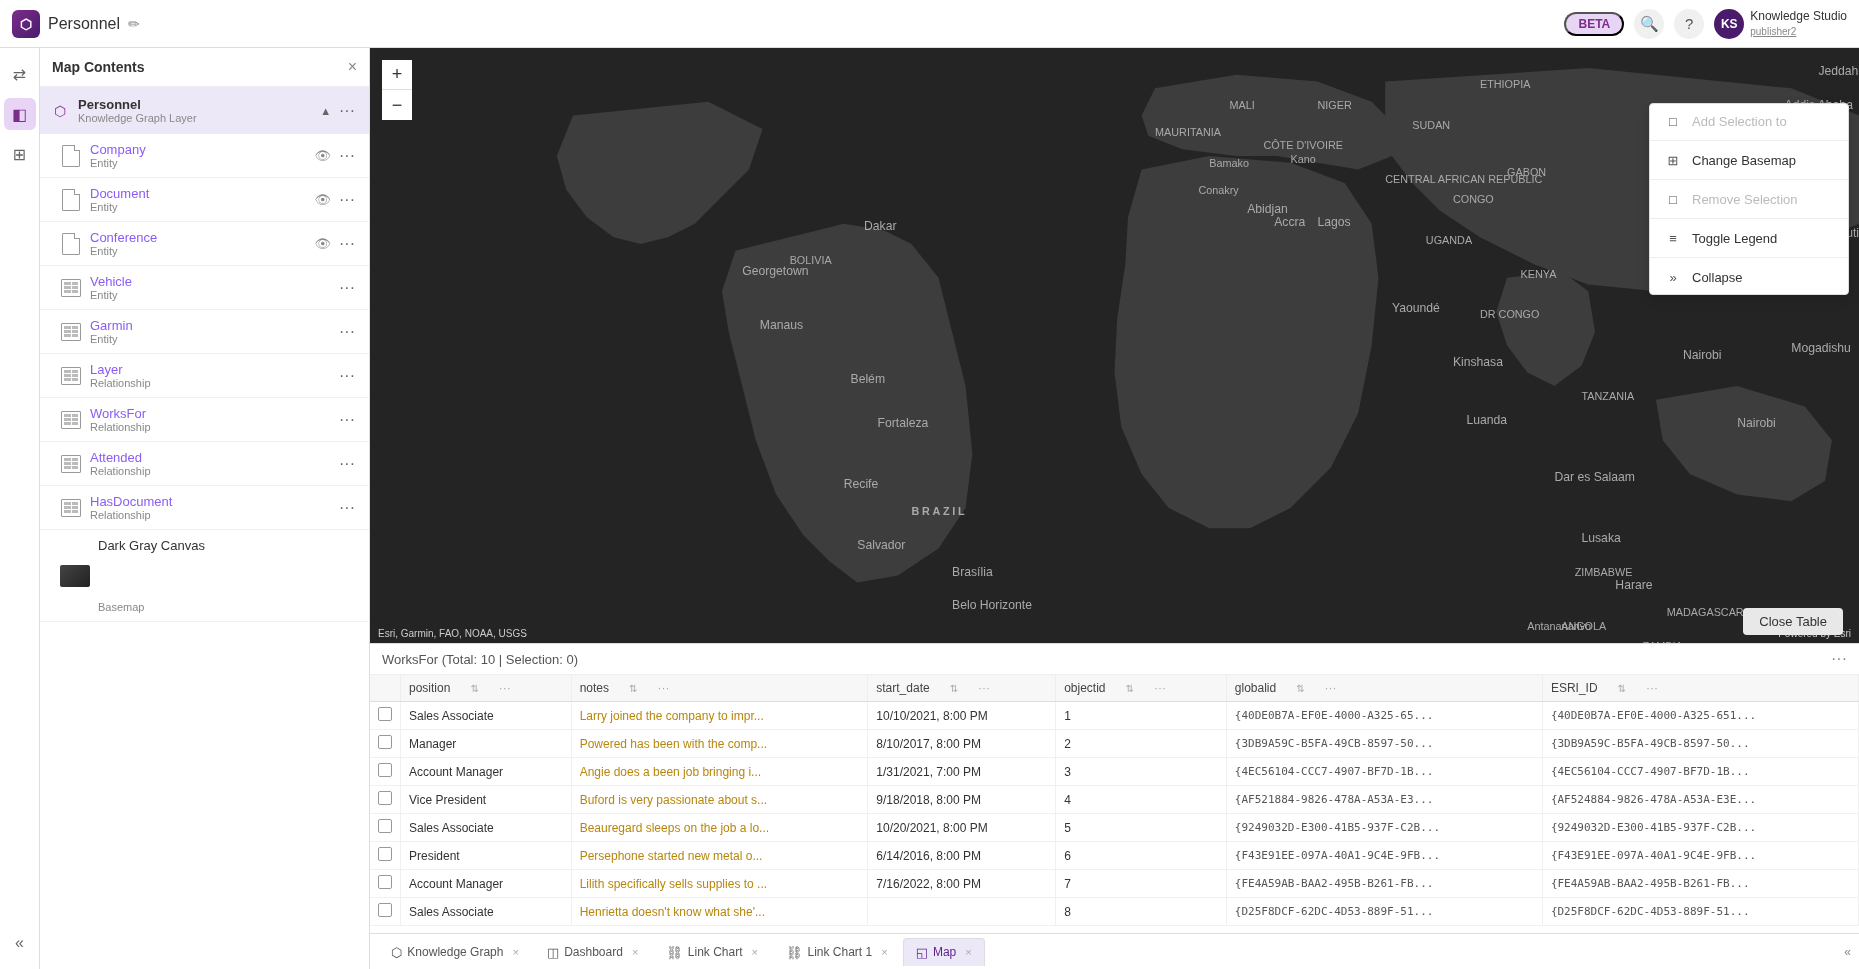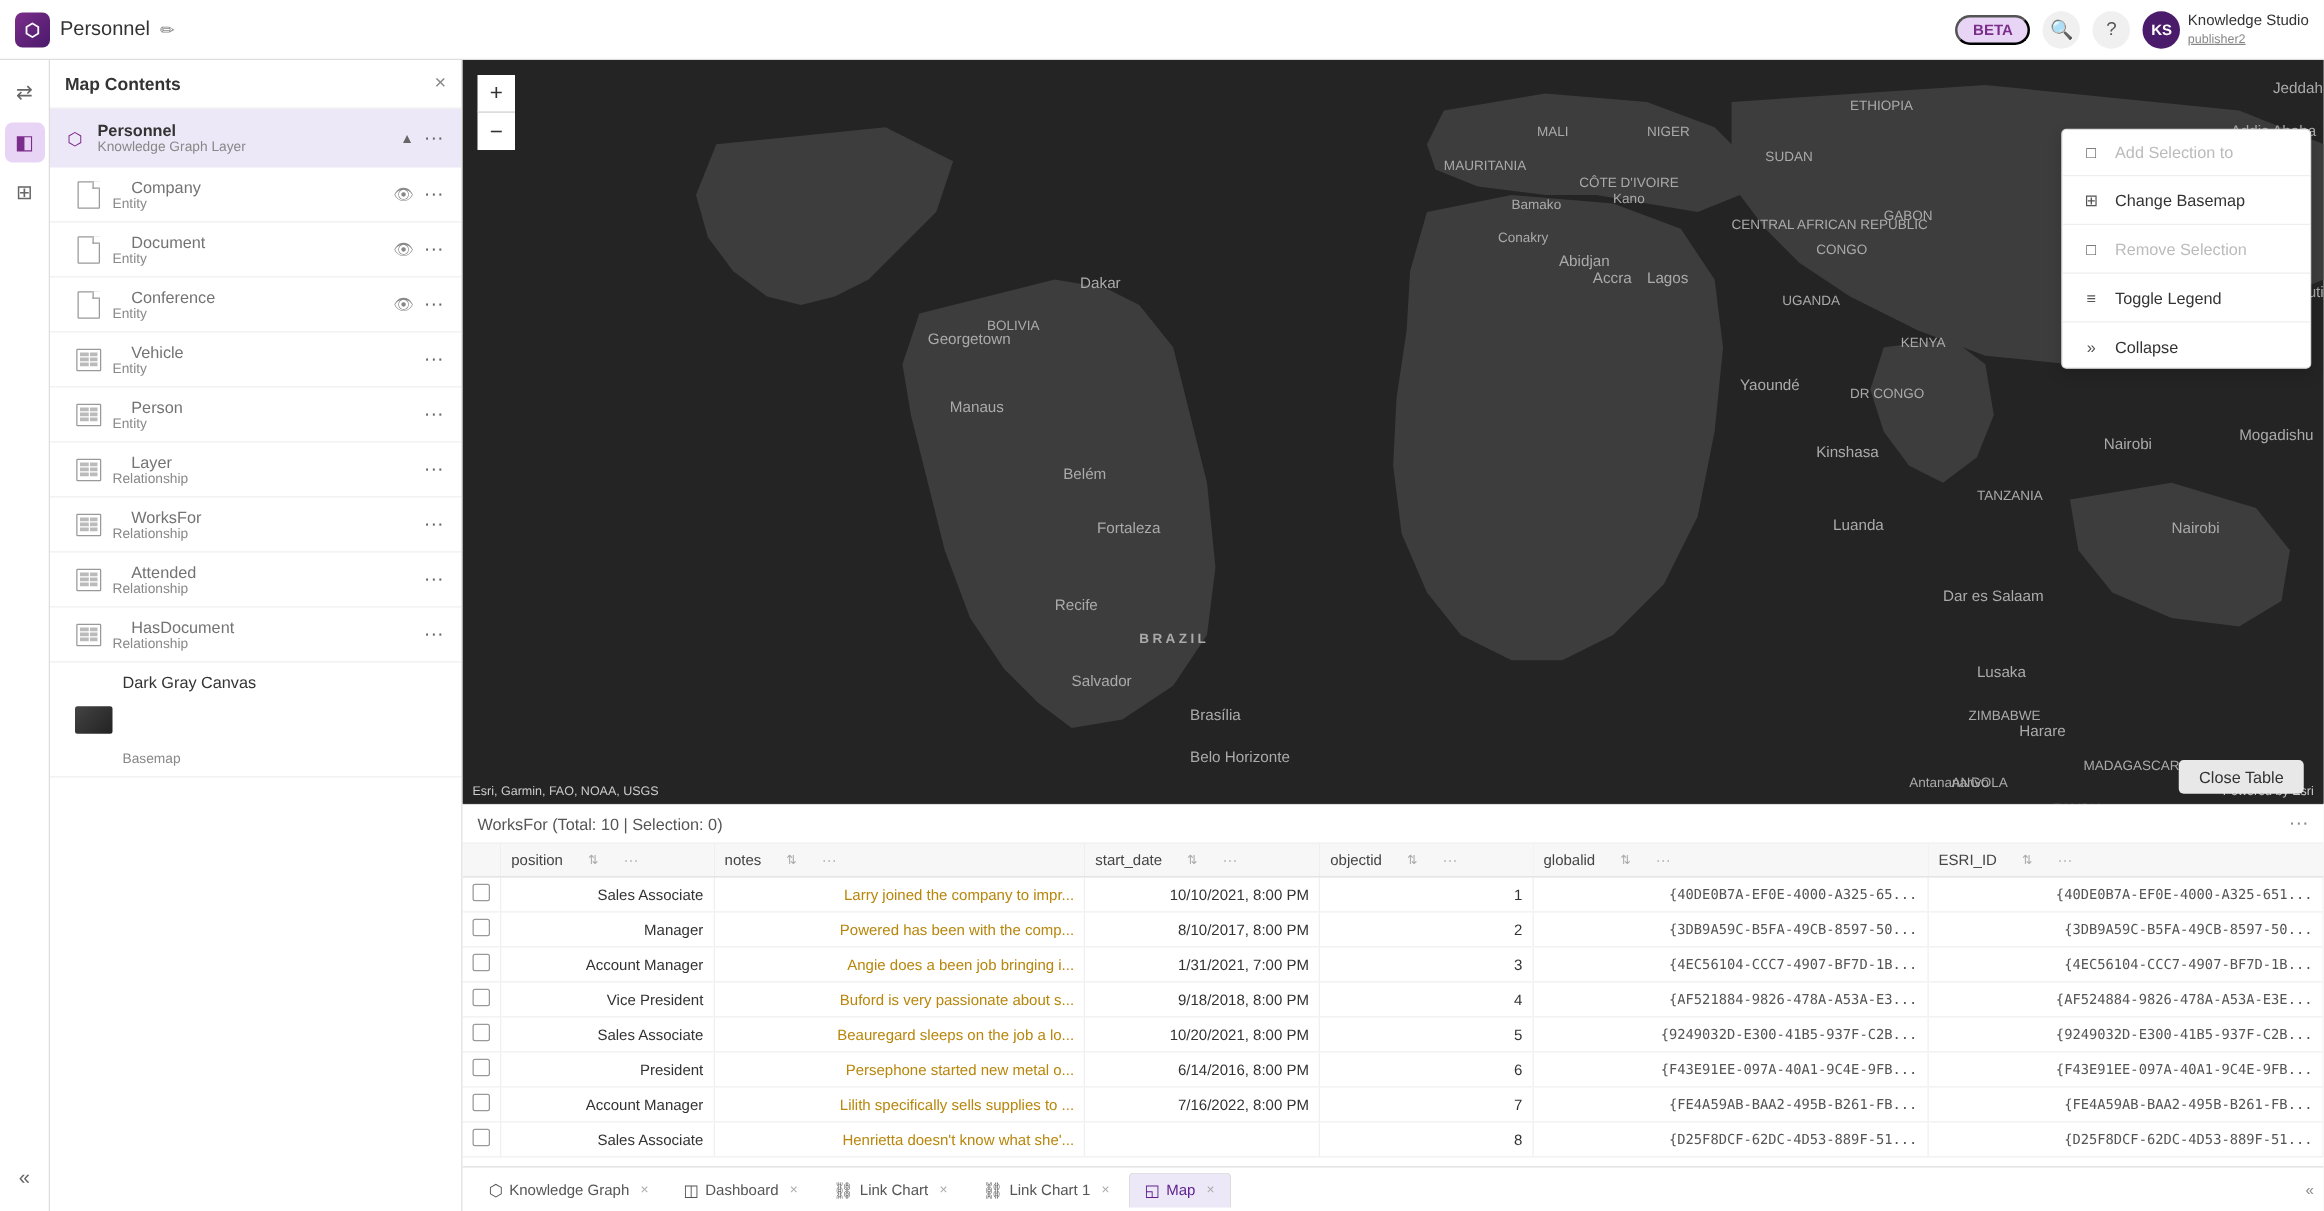--- a/index.html
+++ b/index.html
@@ -47,21 +47,21 @@
     .layer-group-text .name { font-size: 13px; font-weight: 600; color: #333; }
     .layer-group-text .subname { font-size: 11px; color: #888; }
     .layer-group-controls { display: flex; align-items: center; gap: 4px; }
     .chevron { color: #666; font-size: 11px; cursor: pointer; }
     .more-btn { color: #666; font-size: 16px; cursor: pointer; padding: 2px 4px; }
 
     
     .layer-item { display: flex; align-items: center; padding: 8px 10px 8px 20px; border-bottom: 1px solid #f0f0f0; }
     .layer-item-icon { width: 22px; height: 22px; margin-right: 8px; display: flex; align-items: center; justify-content: center; }
     .layer-item-text { flex: 1; }
-    .layer-item-text .lname { font-size: 13px; color: #737373; margin-left: 15px; }
+    .layer-item-text .lname { font-size: 13px; color: #8b5cf6; }
     .layer-item-text .ltype { font-size: 11px; color: #888; }
     .layer-item-controls { display: flex; align-items: center; gap: 4px; }
     .eye-btn { color: #888; font-size: 13px; cursor: pointer; }
 
     
     .icon-page { width: 18px; height: 22px; border: 1.5px solid #999; border-radius: 1px; position: relative; background: #fff; }
     .icon-page::after { content: ''; position: absolute; top: -1px; right: -1px; width: 5px; height: 5px; background: #fff; border-left: 1.5px solid #999; border-bottom: 1.5px solid #999; }
     .icon-table { width: 20px; height: 18px; border: 1.5px solid #999; border-radius: 1px; display: grid; grid-template-columns: 1fr 1fr; grid-template-rows: 1fr 1fr 1fr; gap: 1px; padding: 2px; }
     .icon-table span { background: #bbb; display: block; }
 
@@ -100,21 +100,21 @@
     .table-panel { background: #fff; border-top: 1px solid #ddd; flex-shrink: 0; display: flex; flex-direction: column; height: 290px; }
     .table-header { display: flex; align-items: center; padding: 6px 12px; border-bottom: 1px solid #eee; }
     .table-title { font-size: 13px; color: #555; flex: 1; }
     .table-more { color: #888; cursor: pointer; font-size: 16px; }
     .table-scroll { overflow: auto; flex: 1; }
     table { width: 100%; border-collapse: collapse; font-size: 12px; }
     thead th { background: #f7f7f7; border-bottom: 1px solid #ddd; border-right: 1px solid #eee; padding: 6px 8px; text-align: left; font-weight: 500; color: #444; white-space: nowrap; position: sticky; top: 0; z-index: 2; }
     .th-inner { display: flex; align-items: center; gap: 20px; }
     .sort-icon { color: #aaa; font-size: 10px; }
     .col-more { color: #aaa; font-size: 12px; cursor: pointer; }
-    tbody tr { border-bottom: 1px solid #f0f0f0; text-align: right; }
+    tbody tr { border-bottom: 1px solid #f0f0f0; }
     tbody td { padding: 5px 8px; color: #333; border-right: 1px solid #f0f0f0; white-space: nowrap; max-width: 220px; overflow: hidden; text-overflow: ellipsis; }
     .td-checkbox { width: 24px; }
     .row-check { width: 14px; height: 14px; border: 1.5px solid #999; border-radius: 2px; cursor: pointer; display: inline-block; }
     .td-notes { color: #b8860b; }
     .td-guid { font-family: monospace; font-size: 11px; color: #555; }
 
     
     .bottom-tabs { display: flex; align-items: center; background: #fff; border-top: 1px solid #ddd; padding: 0 8px; height: 36px; flex-shrink: 0; gap: 2px; }
     .tab { display: flex; align-items: center; gap: 5px; padding: 6px 12px; border-radius: 4px 4px 0 0; cursor: pointer; font-size: 12px; color: #555; border: 1px solid transparent; border-bottom: none; }
     .tab.active { background: #ede8f7; color: #5b1e8c; border-color: #ddd; }
@@ -239,21 +239,21 @@
                 <div class="icon-table">
                   <span></span>
                   <span></span>
                   <span></span>
                   <span></span>
                   <span></span>
                   <span></span>
                 </div>
               </div>
     <div class="layer-item-text">
-      <div class="lname">Person</div>
+      <div class="lname">Garmin</div>
       <div class="ltype">Entity</div>
     </div>
     <div class="layer-item-controls">
 
       <span class="more-btn">···</span>
     </div>
   </div>
             <div class="layer-item">
     <div class="layer-item-icon">
                 <div class="icon-table">

